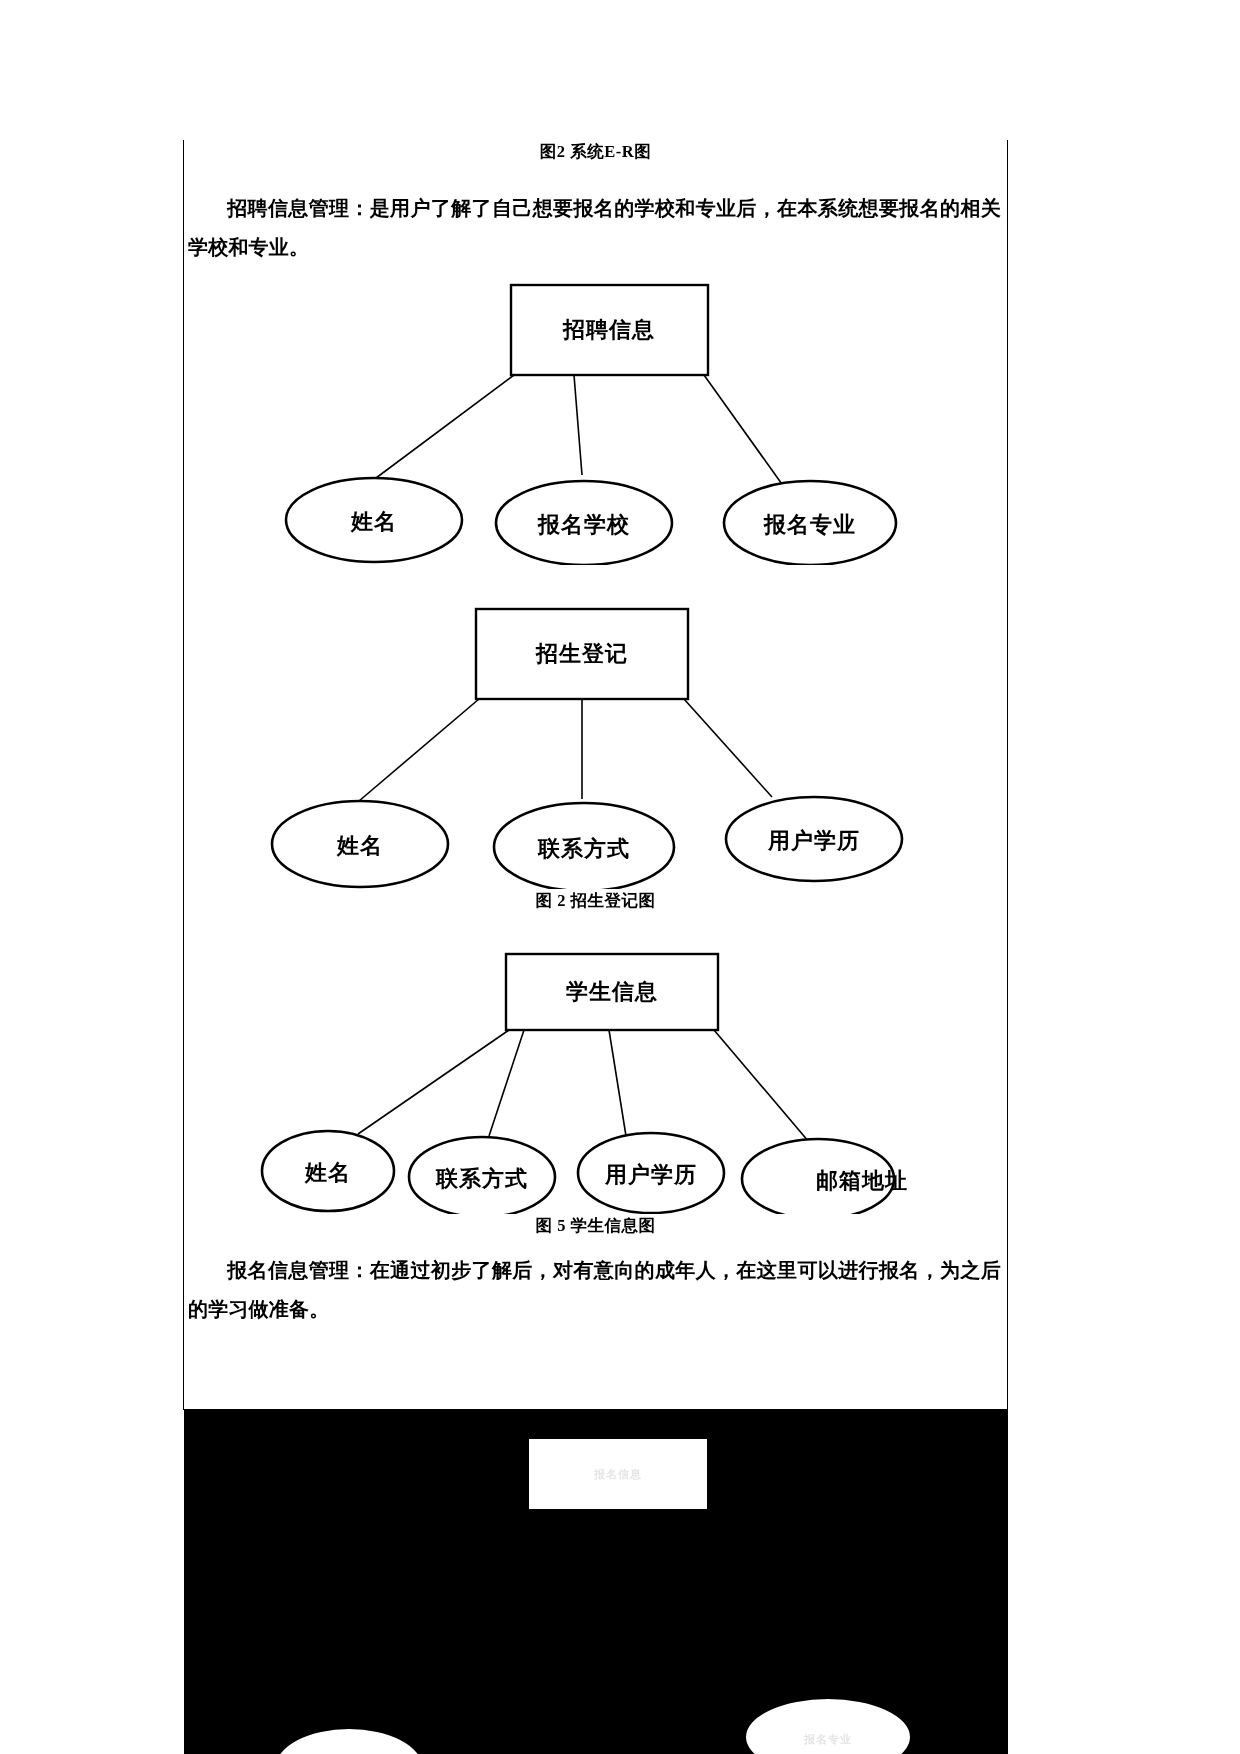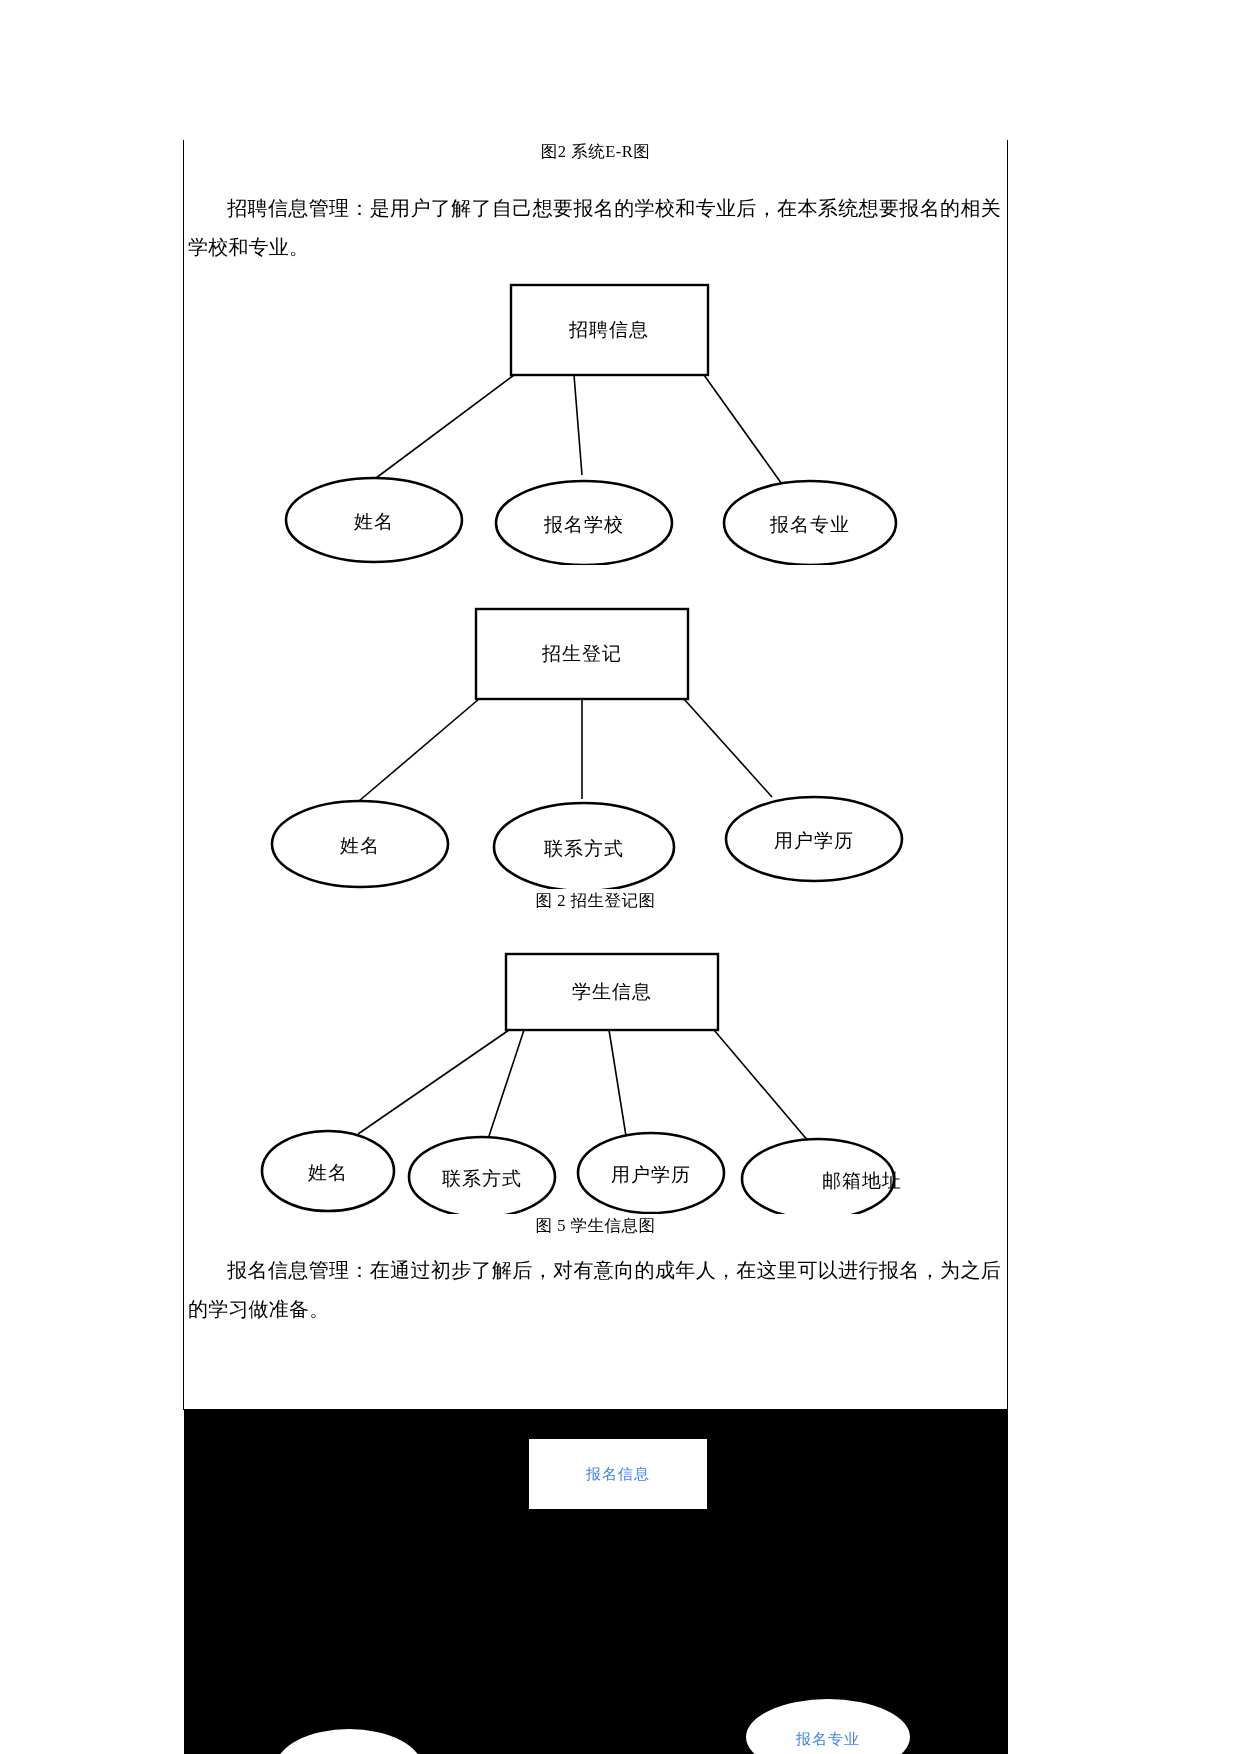--- a/index.html
+++ b/index.html
@@ -13,21 +13,21 @@
     position: relative;
     font-family: "Liberation Serif", "DejaVu Serif", serif;
     color: #000000;
     overflow: hidden;
   }
 
   
   #page {
     position: absolute;
     left: 0; top: 0;
-    width: 1240px; height: 1754px;
+    width: 1240px; height: 1754px; font-weight: bold;
   }
 
   .rule-left, .rule-right {
     position: absolute;
     top: 140px;
     width: 1px;
     height: 1270px;
     background: #000;
   }
   .rule-left  { left: 183px; }
@@ -60,21 +60,21 @@
 
   
   .er {
     position: relative;
     width: 823px;
   }
   .er svg { display: block; }
 
   .er-label {
     position: absolute;
-    font-size: 19px;
+    font-size: 22px;
     font-family: "Liberation Serif", "DejaVu Serif", serif;
     white-space: nowrap;
     transform: translate(-50%, -50%);
     letter-spacing: 1px;
   }
 
   
   .black-band {
     position: absolute;
     left: 184px;
@@ -91,25 +91,25 @@
   }
   .band-ellipse {
     position: absolute;
     background: #ffffff;
     border: 2px solid #000;
     border-radius: 50%;
     box-sizing: border-box;
   }
   .band-label {
     position: absolute;
-    font-size: 15px;
+    font-size: 11px;
     white-space: nowrap;
     transform: translate(-50%, -50%);
     letter-spacing: 1px;
-    color: #3b82f6;
+    color: #e5e5e5;
   }
   .spacer-8  { height: 8px; }
   .spacer-14 { height: 14px; }
   .spacer-20 { height: 20px; }
   .spacer-26 { height: 26px; }
 </style>
 </head>
 <body>
 
 <div id="page">

